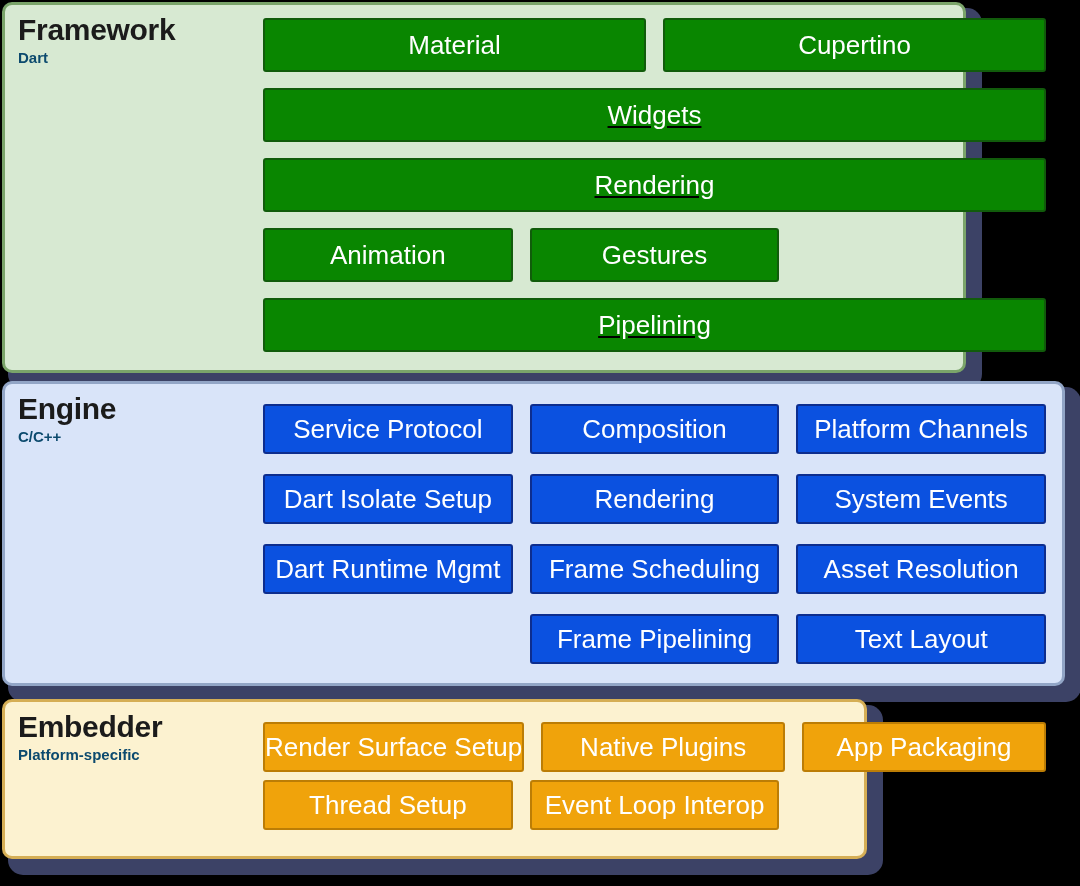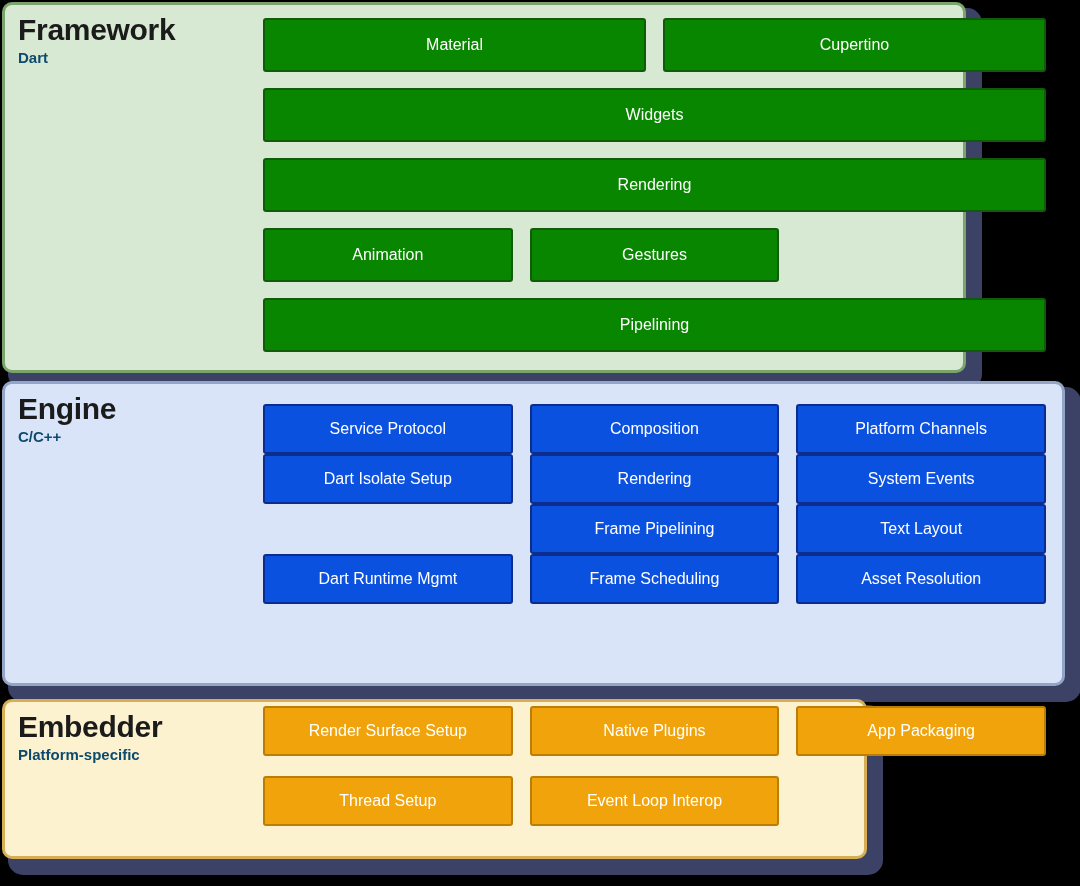--- a/index.html
+++ b/index.html
@@ -41,31 +41,31 @@
   .section-subtitle {
     font-size: 15px; font-weight: 700; color: #0c4a6e;
     margin-top: 3px; line-height: 1.15;
   }
 
   .section-content {
     position: absolute; left: 258px; width: 783px;
     display: flex; flex-direction: column;
   }
   .section-framework .section-content { top: 13px; gap: 16px; }
-  .section-engine   .section-content { top: 20px; }
-  .section-embedder .section-content { top: 4px; gap: 20px; justify-content: space-between; }
+  .section-engine   .section-content { top: 20px; gap: 20px; }
+  .section-embedder .section-content { top: 20px; gap: 8px; justify-content: space-between; }
 
   .row { display: grid; column-gap: 17px; }
-  .row-1 { grid-template-columns: 1fr; }
+  .row-1 { grid-template-columns: 1fr; text-decoration: underline; }
   .row-2 { grid-template-columns: 1fr 1fr; }
   .row-3 { grid-template-columns: 1fr 1fr 1fr; }
 
   .box {
     display: flex; align-items: center; justify-content: center;
-    color: #ffffff; font-size: 16px; font-weight: 400;
+    color: #ffffff; font-size: 26px; font-weight: 400;
     border-radius: 3px; text-align: center; white-space: nowrap;
   }
   .box-green  { height: 54px; background: #098600; border: 2px solid #115c0b; }
   .box-blue   { height: 50px; background: #0b51e0; border: 2px solid #0d2d8e; }
   .box-orange { height: 50px; background: #f0a30b; border: 2px solid #bc7d05; }
 
   .col-2 { grid-column: 2; }
   .col-3 { grid-column: 3; }
 </style>
 </head>
@@ -109,27 +109,27 @@
         <div class="box box-blue">Service Protocol</div>
         <div class="box box-blue">Composition</div>
         <div class="box box-blue">Platform Channels</div>
       </div>
       <div class="row row-3">
         <div class="box box-blue">Dart Isolate Setup</div>
         <div class="box box-blue">Rendering</div>
         <div class="box box-blue">System Events</div>
       </div>
       <div class="row row-3">
-        <div class="box box-blue col-2">Frame Pipelining</div>
-        <div class="box box-blue col-3">Text Layout</div>
-      </div>
-      <div class="row row-3">
         <div class="box box-blue">Dart Runtime Mgmt</div>
         <div class="box box-blue">Frame Scheduling</div>
         <div class="box box-blue">Asset Resolution</div>
+      </div>
+      <div class="row row-3">
+        <div class="box box-blue col-2">Frame Pipelining</div>
+        <div class="box box-blue col-3">Text Layout</div>
       </div>
     </div>
   </div>
 
   <div class="section section-embedder">
     <div class="section-head">
       <div class="section-title">Embedder</div>
       <div class="section-subtitle">Platform-specific</div>
     </div>
     <div class="section-content">

